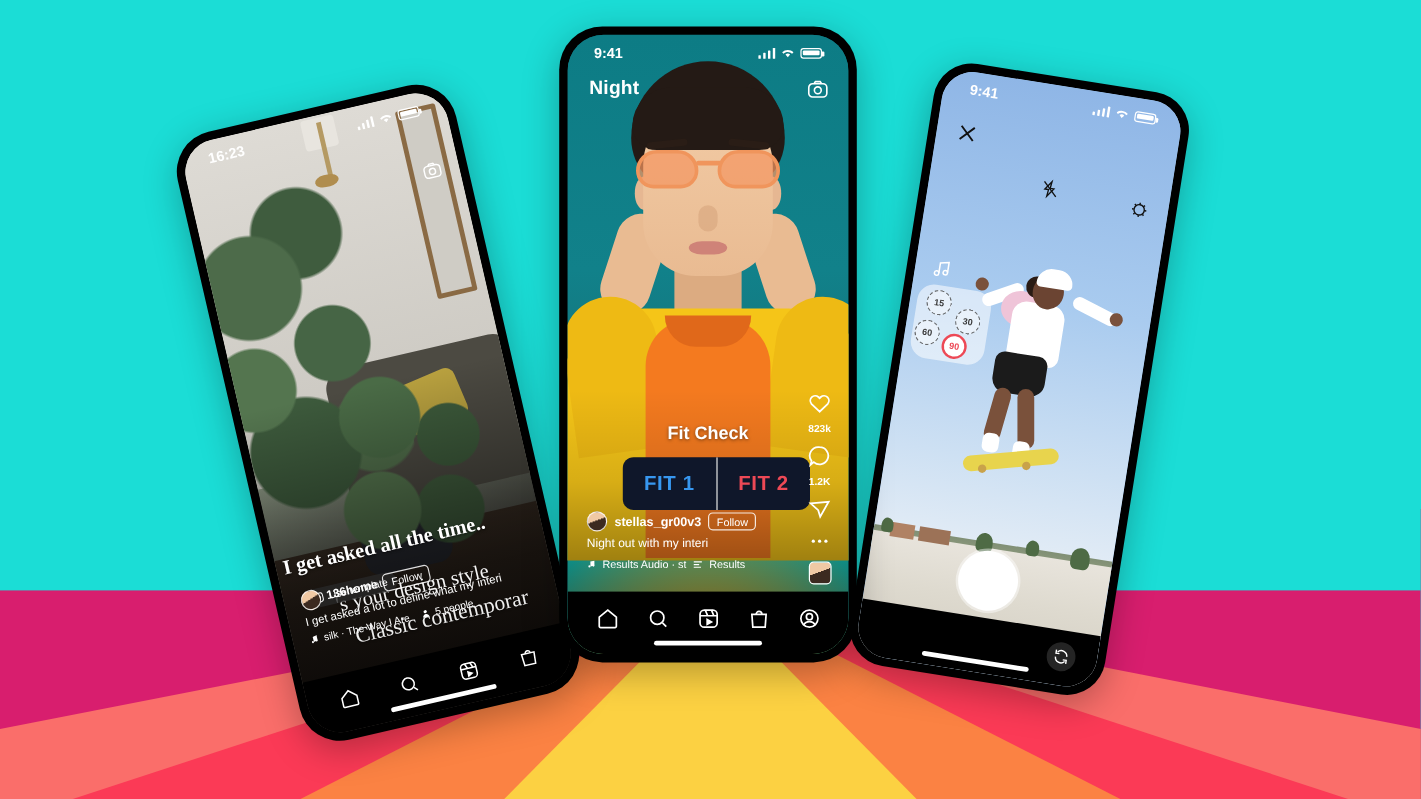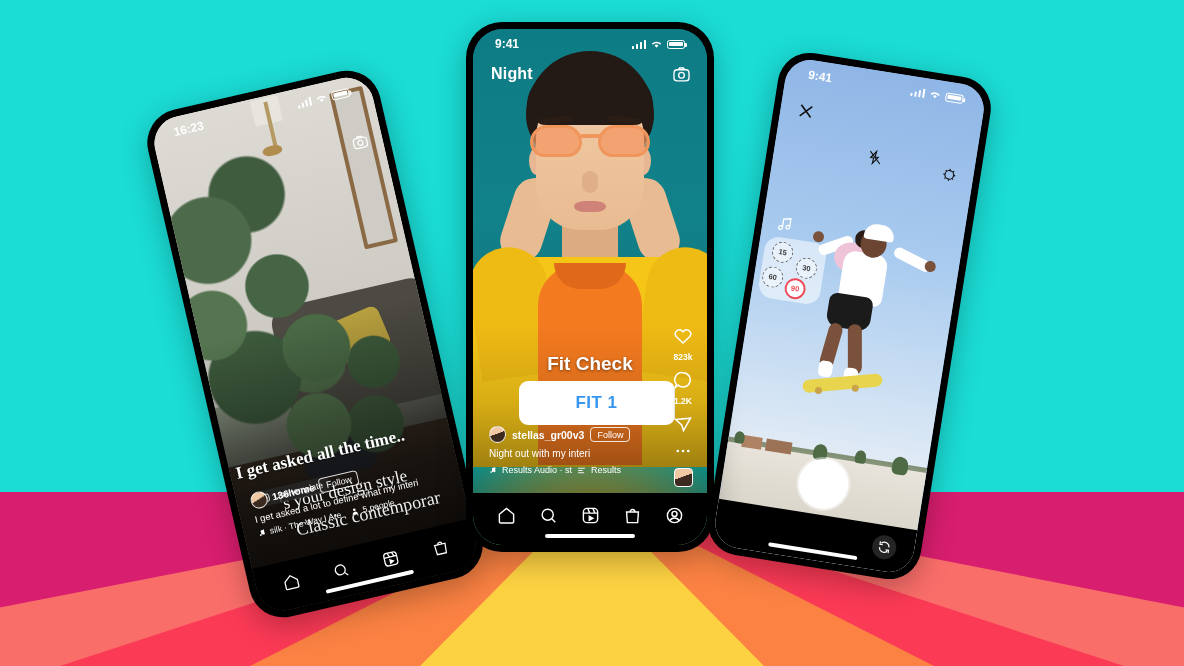--- a/index.html
+++ b/index.html
@@ -72,22 +72,22 @@
   .c-jacket::before,.c-jacket::after{content:"";position:absolute;top:-10px;width:78px;height:130px;background:#eeba14;border-radius:40px 40px 0 0;}
   .c-jacket::before{left:6px;transform:rotate(-8deg)}.c-jacket::after{right:6px;transform:rotate(8deg)}
   .c-shirt{position:absolute;left:50%;top:236px;transform:translateX(-50%);width:104px;height:200px;background:#f47a1f;border-radius:40px 40px 0 0;}
   .c-collar{position:absolute;left:50%;top:234px;transform:translateX(-50%);width:72px;height:26px;background:#e0681a;border-radius:0 0 36px 36px;}
   .c-shade{position:absolute;left:0;bottom:0;width:100%;height:220px;
     background:linear-gradient(180deg,rgba(0,0,0,0) 0%,rgba(0,0,0,.12) 35%,rgba(0,0,0,.45) 78%,rgba(0,0,0,.62) 100%);}
 
   .reels-title{position:absolute;left:18px;top:36px;color:#fff;font-size:16px;font-weight:bold;letter-spacing:.2px;z-index:20;}
   .cam-icon{position:absolute;right:16px;top:36px;z-index:20;}
   .fit-check{position:absolute;left:0;top:324px;width:100%;text-align:center;color:#fff;
-    font-size:19px;font-weight:bold;text-shadow:0 1px 3px rgba(0,0,0,.5);z-index:20;}
-  .poll{position:absolute;left:46px;top:352px;width:156px;height:44px;background:#ffffff;border-radius:9px;display:flex;z-index:20;overflow:hidden;text-align:center;}
+    font-size:15px;font-weight:bold;text-shadow:0 1px 3px rgba(0,0,0,.5);z-index:20;}
+  .poll{position:absolute;left:46px;top:352px;width:156px;height:44px;background:#0f172a;border-radius:9px;display:flex;z-index:20;overflow:hidden;text-align:center;}
   .poll-opt{flex:1;display:flex;align-items:center;justify-content:center;font-size:17px;font-weight:bold;letter-spacing:.5px;}
   .poll-div{width:1px;background:#e4e4e4;}
   .c-meta{position:absolute;left:16px;bottom:70px;width:170px;z-index:20;color:#fff;}
   .c-userrow{display:flex;align-items:center;gap:6px;margin-bottom:5px;}
   .avatar{width:17px;height:17px;border-radius:50%;flex:0 0 auto;
     background:linear-gradient(160deg,#f0c9a4 45%,#3c2a20 46%);border:1px solid rgba(255,255,255,.8);}
   .c-uname{font-size:10.5px;font-weight:bold;}
   .follow-btn{font-size:9px;border:1px solid rgba(255,255,255,.85);border-radius:4px;padding:1.5px 6px;}
   .c-cap{font-size:10px;margin-bottom:6px;white-space:nowrap;}
   .c-audio{display:flex;align-items:center;gap:5px;font-size:9px;}
@@ -458,20 +458,21 @@
           <rect x="2.5" y="6" width="19" height="14" rx="4"></rect>
             <circle cx="12" cy="13" r="3.6"></circle>
             <path d="M8 6l1.5-2.2h5L16 6"></path>
         </svg>
       </div>
 
       <div class="fit-check">Fit Check</div>
       <div class="poll">
         <span class="poll-opt" style="color:#3797EF">FIT 1</span>
         <span class="poll-div"></span>
+        <span class="poll-opt" style="color:#ED4956">FIT 2</span>
       </div>
 
       <div class="c-meta">
         <div class="c-userrow">
           <span class="avatar"></span>
           <span class="c-uname">stellas_gr00v3</span>
           <span class="follow-btn">Follow</span>
         </div>
         <div class="c-cap">Night out with my interi</div>
         <div class="c-audio">

